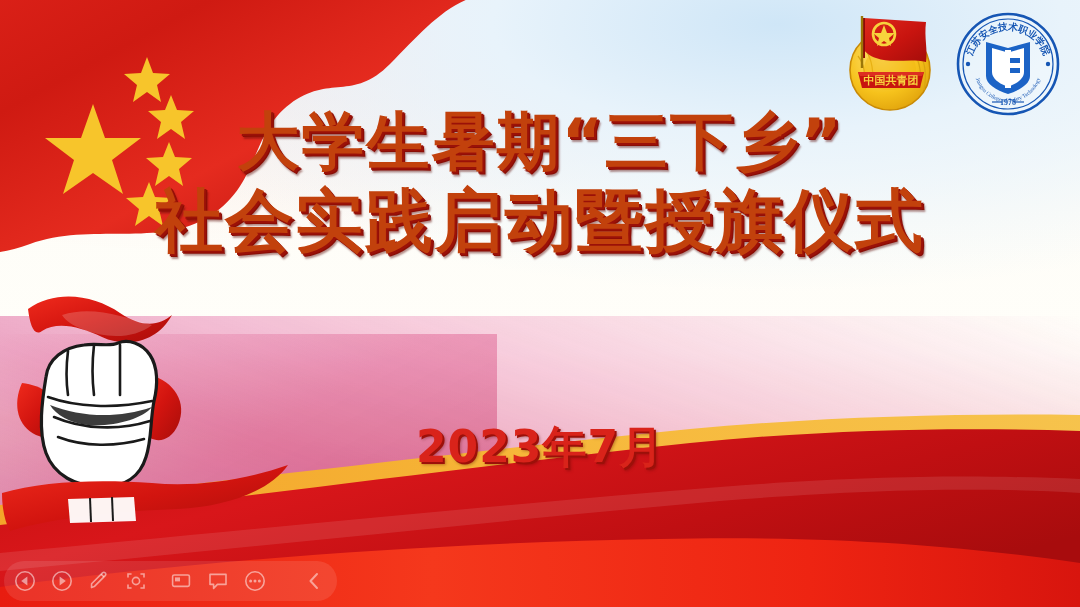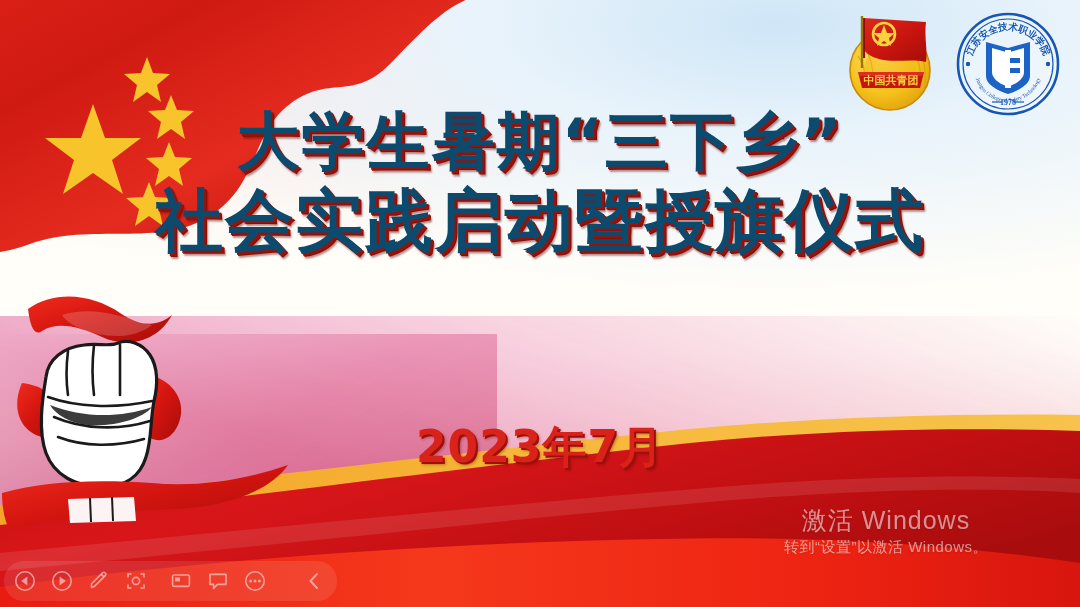--- a/index.html
+++ b/index.html
@@ -83,21 +83,21 @@
   
   .title-block {
     position: absolute;
     left: 0; right: 0; top: 110px;
     text-align: center;
     z-index: 5;
   }
   .title-line {
     font-family: "DejaVu Sans", "Liberation Sans", sans-serif;
     font-weight: 700;
-    color: #0c4a6e;
+    color: #c2410c;
     line-height: 1.0;
     letter-spacing: 2px;
     text-shadow:
        2px 2px 0 #9b1108,
        3px 3px 0 #8a0e06,
        4px 5px 2px rgba(90,8,4,0.45);
     white-space: nowrap;
   }
   .title-1 { font-size: 63px; }
   .title-2 { font-size: 68px; margin-top: 14px; }
@@ -347,24 +347,20 @@
     </div>
   </div>
 
   <div class="title-block">
     <div class="title-line title-1">大学生暑期“三下乡”</div>
     <div class="title-line title-2">社会实践启动暨授旗仪式</div>
   </div>
 
   <div class="date-line">2023年7月</div>
 
-  <div class="watermark">
-    <div class="wm-line1">激活 Windows</div>
-    <div class="wm-line2">转到“设置”以激活 Windows。</div>
-  </div>
 
   <div class="toolbar">
 
     <div class="tb-btn">
       <svg width="22" height="22" viewBox="0 0 22 22">
         <circle cx="11" cy="11" r="9.2" fill="none" stroke="currentColor" stroke-width="1.6"></circle>
         <polygon points="13.4,6.6 13.4,15.4 7.2,11" fill="currentColor"></polygon>
       </svg>
     </div>
 

